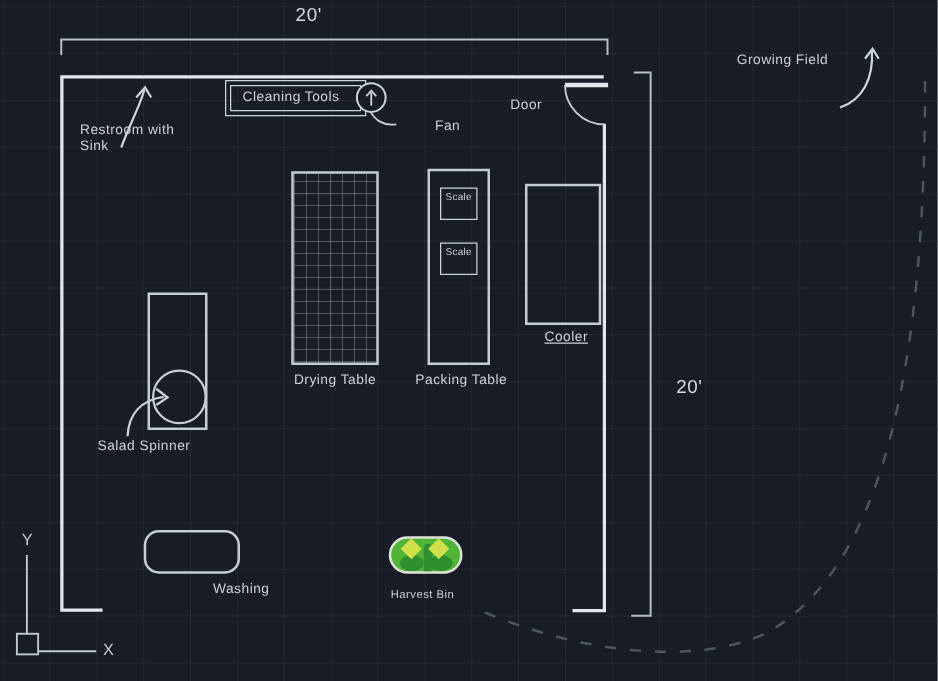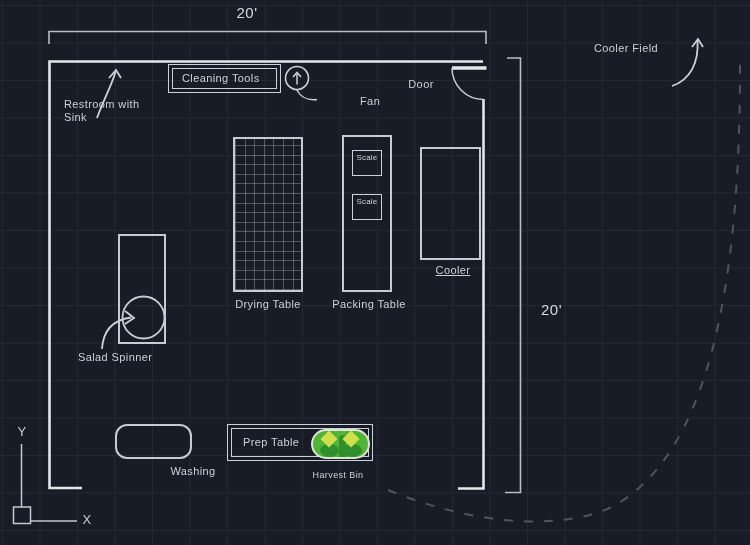--- a/index.html
+++ b/index.html
@@ -61,31 +61,26 @@
   <div class="scalebox" style="left:352px; top:194px; width:30px; height:26px;">
     <span class="lbl">Scale</span>
   </div>
 
   <div class="box" style="left:420px; top:147px; width:61px; height:113px;"></div>
 
   <div class="box" style="left:118px; top:234px; width:48px; height:110px;"></div>
 
   <div class="box washing-rect" style="left:115px; top:424px; width:77px; height:35px;"></div>
 
-  <div class="dbl-outer" style="left:168px; top:64px; width:113px; height:29px;">
+  <div class="dbl-outer" style="left:180px; top:64px; width:113px; height:29px;">
     <div class="dbl-inner">
       <span class="lbl" style="padding-left:9px;">Cleaning Tools</span>
     </div>
   </div>
 
-  <div class="dbl-outer" style="left:227px; top:424px; width:146px; height:37px;">
-    <div class="dbl-inner">
-      <span class="lbl" style="padding-left:11px;">Prep Table</span>
-    </div>
-  </div>
 
   <div class="bin">
     <div class="mid"></div>
     <div class="shade s1"></div>
     <div class="shade s2"></div>
     <div class="leaf l1"></div>
     <div class="leaf l2"></div>
   </div>
 
   <svg class="overlay">
@@ -119,23 +114,23 @@
     <line x1="21.5" y1="444" x2="21.5" y2="507" stroke="#c3c9d1" stroke-width="1.5"></line>
     <rect x="13.5" y="507" width="17" height="16.5" fill="none" stroke="#c3c9d1" stroke-width="1.5"></rect>
     <line x1="30.5" y1="521" x2="77" y2="521" stroke="#c3c9d1" stroke-width="1.5"></line>
   </svg>
 
   <div class="lbl dim ctr" style="left:247px; top:6px;">20'</div>
   <div class="lbl dim" style="left:541px; top:303px;">20'</div>
 
   <div class="lbl" style="left:64px; top:98px;">Restroom with
 Sink</div>
-  <div class="lbl" style="left:320px; top:95px;padding-left:40px;">Fan</div>
+  <div class="lbl" style="left:308px; top:95px;padding-left:40px;">Fan</div>
   <div class="lbl ctr" style="left:421px; top:78px;text-align:center;">Door</div>
-  <div class="lbl ctr" style="left:626px; top:42px;">Cooler Field</div>
+  <div class="lbl ctr" style="left:626px; top:42px;">Growing Field</div>
 
   <div class="lbl ctr" style="left:268px; top:298px;">Drying Table</div>
   <div class="lbl ctr" style="left:369px; top:298px;">Packing Table</div>
   <div class="lbl ctr" style="left:453px; top:264px;text-decoration:underline;">Cooler</div>
   <div class="lbl" style="left:78px; top:351px;text-align:right;">Salad Spinner</div>
   <div class="lbl ctr" style="left:153px; top:465px;margin-left:40px;">Washing</div>
   <div class="lbl ctr" style="left:338px; top:469px; font-size:9px;">Harvest Bin</div>
 
   <div class="lbl axis-lbl ctr" style="left:22px; top:425px;">Y</div>
   <div class="lbl axis-lbl ctr" style="left:87px; top:513px;">X</div>

